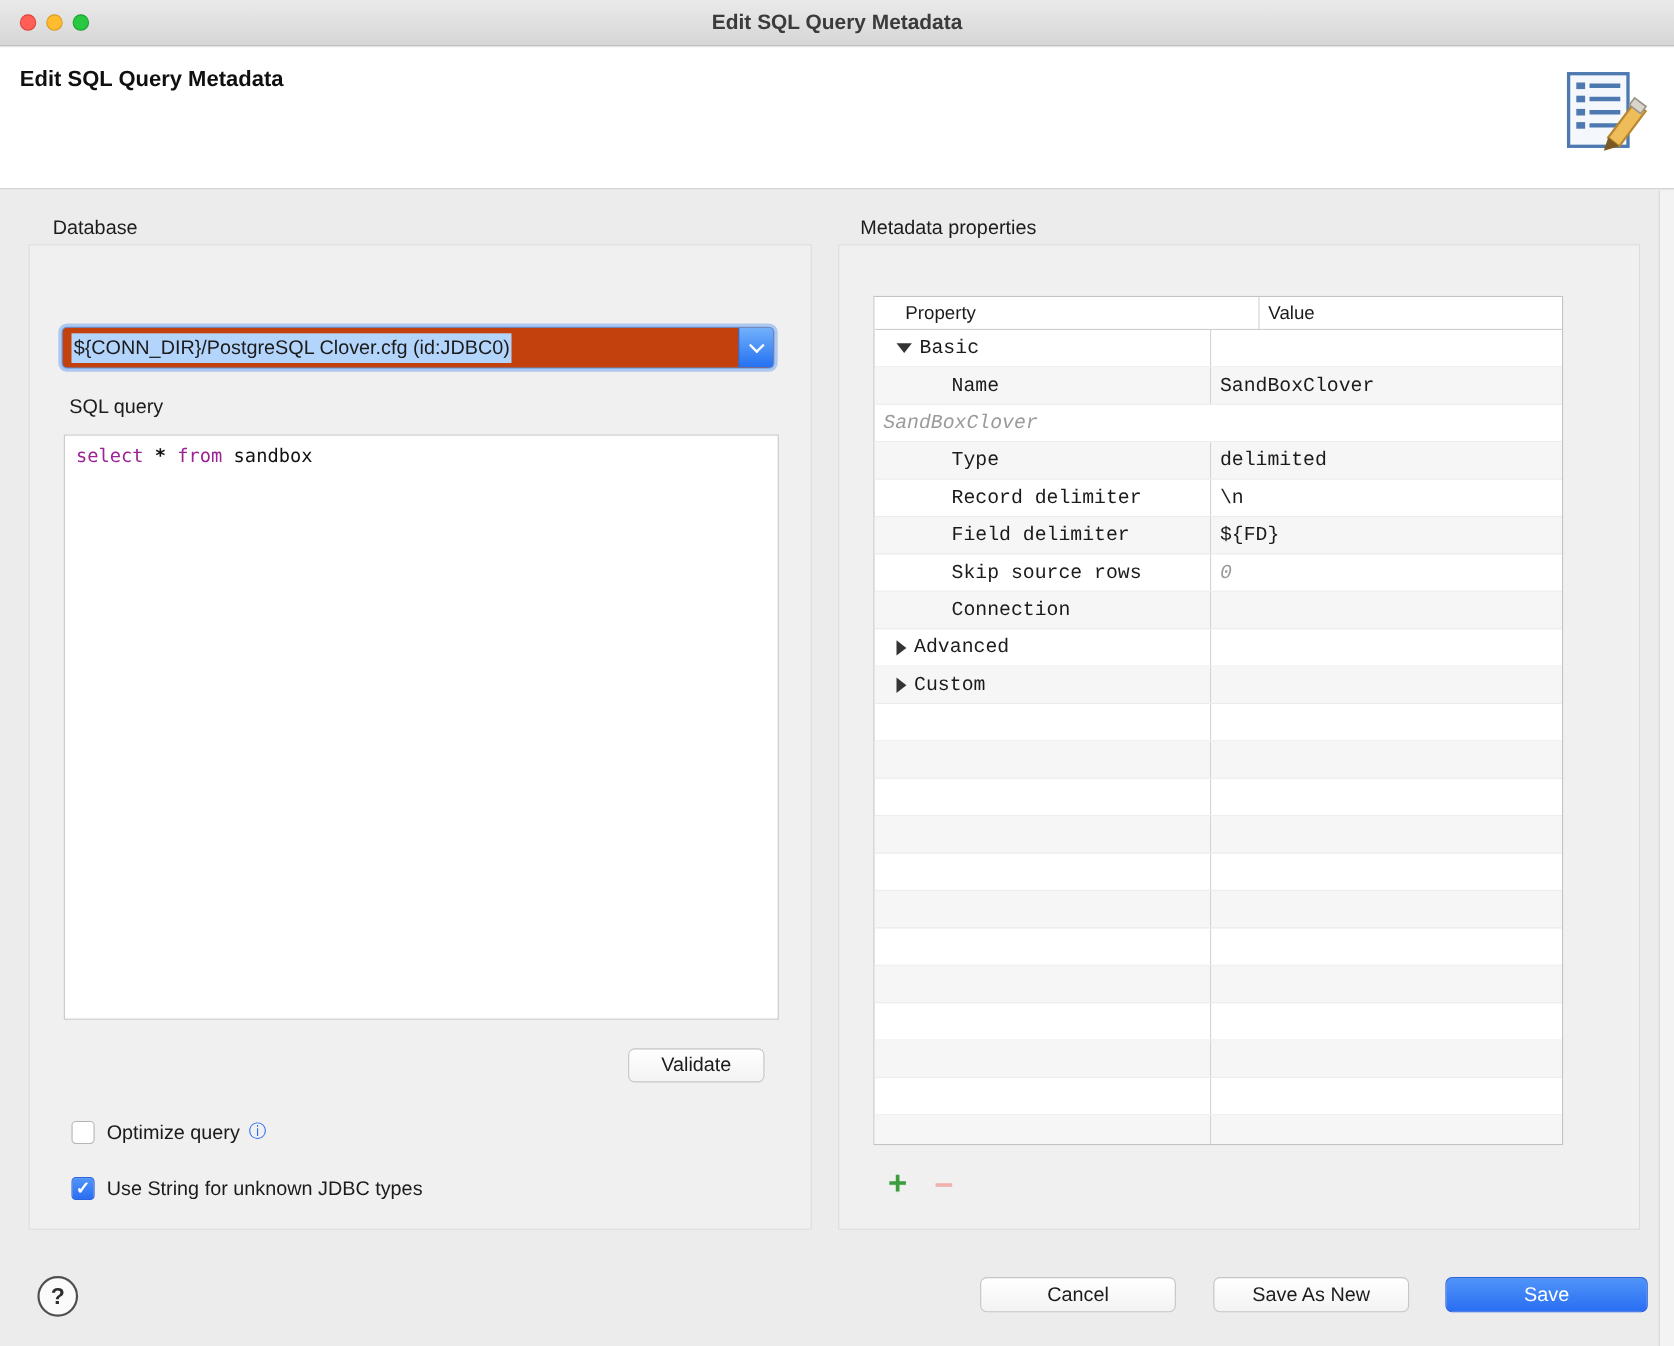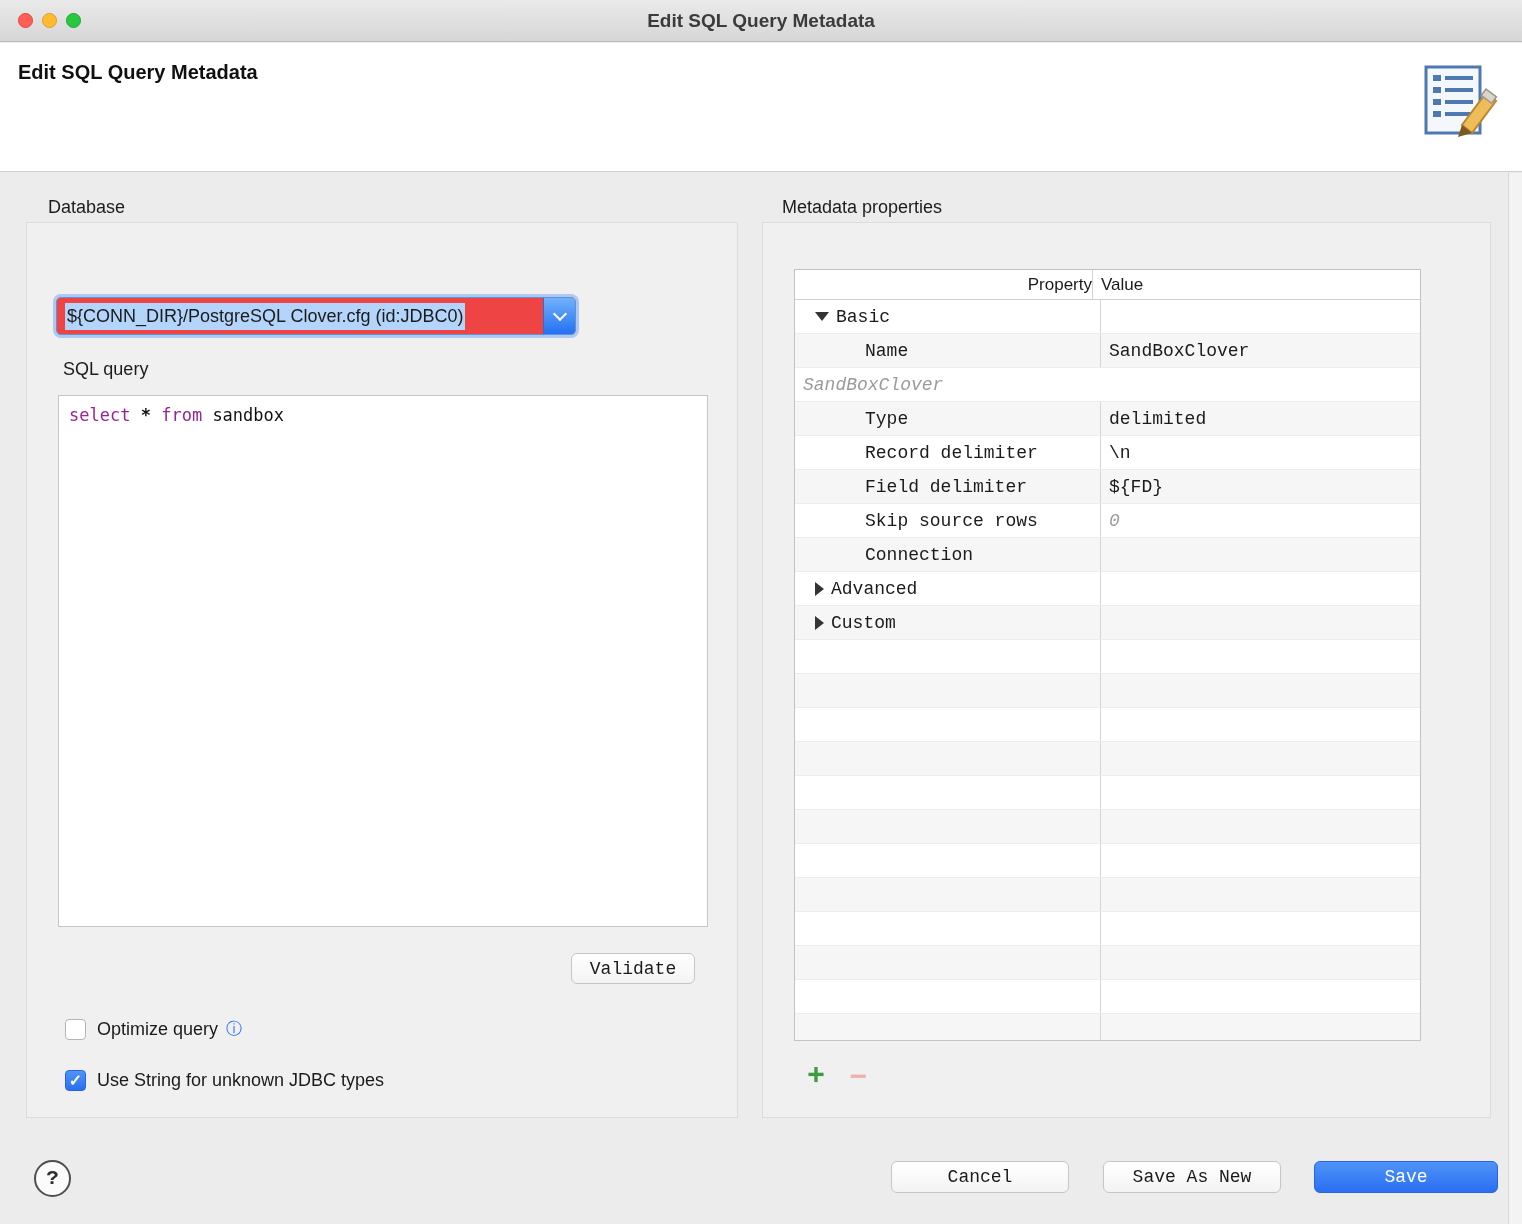--- a/index.html
+++ b/index.html
@@ -36,22 +36,22 @@
   .section-label { position:absolute; font-size:18px; color:#1c1c1c; }
   #db-label { left:48px; top:197px; }
   #md-label { left:782px; top:197px; }
   
   .panel { position:absolute; background:#f0f0f0; border:1px solid #dcdcdc; }
   #db-panel { left:26px; top:222px; width:712px; height:896px; }
   #md-panel { left:762px; top:222px; width:729px; height:896px; }
   .field-label { position:absolute; font-size:18px; color:#1c1c1c; }
   
   .combo {
-    position:absolute; left:29px; top:74px; width:520px; height:38px;
-    display:flex; background:#ef4444;
+    position:absolute; left:29px; top:74px; width:648px; height:38px;
+    display:flex; background:#c2410c;
     border:1px solid #5a93e0; border-radius:5px;
     box-shadow: 0 0 0 3px rgba(110,160,240,.5);
     overflow:hidden; cursor:default;
   }
   .combo-field { flex:1; display:flex; align-items:center; padding-left:8px; font-size:18px; }
   .combo-text { background:#b4d5fb; padding:3px 2px; white-space:nowrap; }
   .combo-button {
     width:32px; display:flex; align-items:center; justify-content:center;
     background: linear-gradient(#72b1fb, #2471f2);
     border-left:1px solid #2f6bd8;
@@ -65,21 +65,21 @@
     position:absolute; left:31px; top:172px; width:650px; height:532px;
     background:#ffffff; border:1px solid #c6c6c6;
     padding:8px 10px;
     font-family:"DejaVu Sans Mono", monospace; font-size:17px; line-height:1.3;
     cursor:text;
   }
   .sql-kw { color:#9b2393; }
   .sql-op { color:#111; font-weight:bold; }
   .sql-id { color:#111;text-align:right; }
   
-  button { font-family:Liberation Mono, monospace; cursor:default; }
+  button { font-family:Liberation Sans, sans-serif; cursor:default; }
   .btn {
     height:32px; border-radius:6px; font-size:18px; color:#1b1b1b;
     background: linear-gradient(#ffffff,#f3f3f3);
     border:1px solid #c6c6c6;
   }
   .validate-btn { position:absolute; left:544px; top:730px; width:124px; height:31px; }
   
   .check-row { position:absolute; display:flex; align-items:center; gap:11px; font-size:18px;justify-content:space-between; }
   #optimize-row { left:38px; top:796px; }
   #usestring-row { left:38px; top:847px; }
@@ -94,21 +94,21 @@
   }
   .info-icon { color:#2a6df4; font-size:16px; margin-left:-3px; }
   
   .ptable {
     position:absolute; left:31px; top:46px; width:627px; height:772px;
     background:#ffffff; border:1px solid #c3c3c3; overflow:hidden;
     font-size:18px;
   }
   .thead { display:flex; height:30px; background:#ffffff; border-bottom:1px solid #cfcfcf; }
   .th { line-height:29px; font-size:17px; color:#1b1b1b; }
-  .th.prop { width:298px; padding-left:0; border-right:1px solid #d4d4d4;text-align:right; }
+  .th.prop { width:350px; padding-left:28px; border-right:1px solid #d4d4d4; }
   .th.val  { flex:1; padding-left:8px; }
   .trow { display:flex; height:34px; border-bottom:1px solid #ececec; }
   .trow:nth-child(even) { background:#f6f6f6; }
   .tcell { display:flex; align-items:center; overflow:hidden; white-space:nowrap;font-family:Liberation Mono, monospace; }
   .tcell.prop { width:306px; border-right:1px solid #d4d4d4; }
   .tcell.val  { flex:1; padding-left:8px; }
   .trow.group .tcell.prop { padding-left:20px; }
   .trow.child .tcell.prop { padding-left:70px; }
   .tri { display:inline-block; margin-right:7px; }
   .tri-down {

